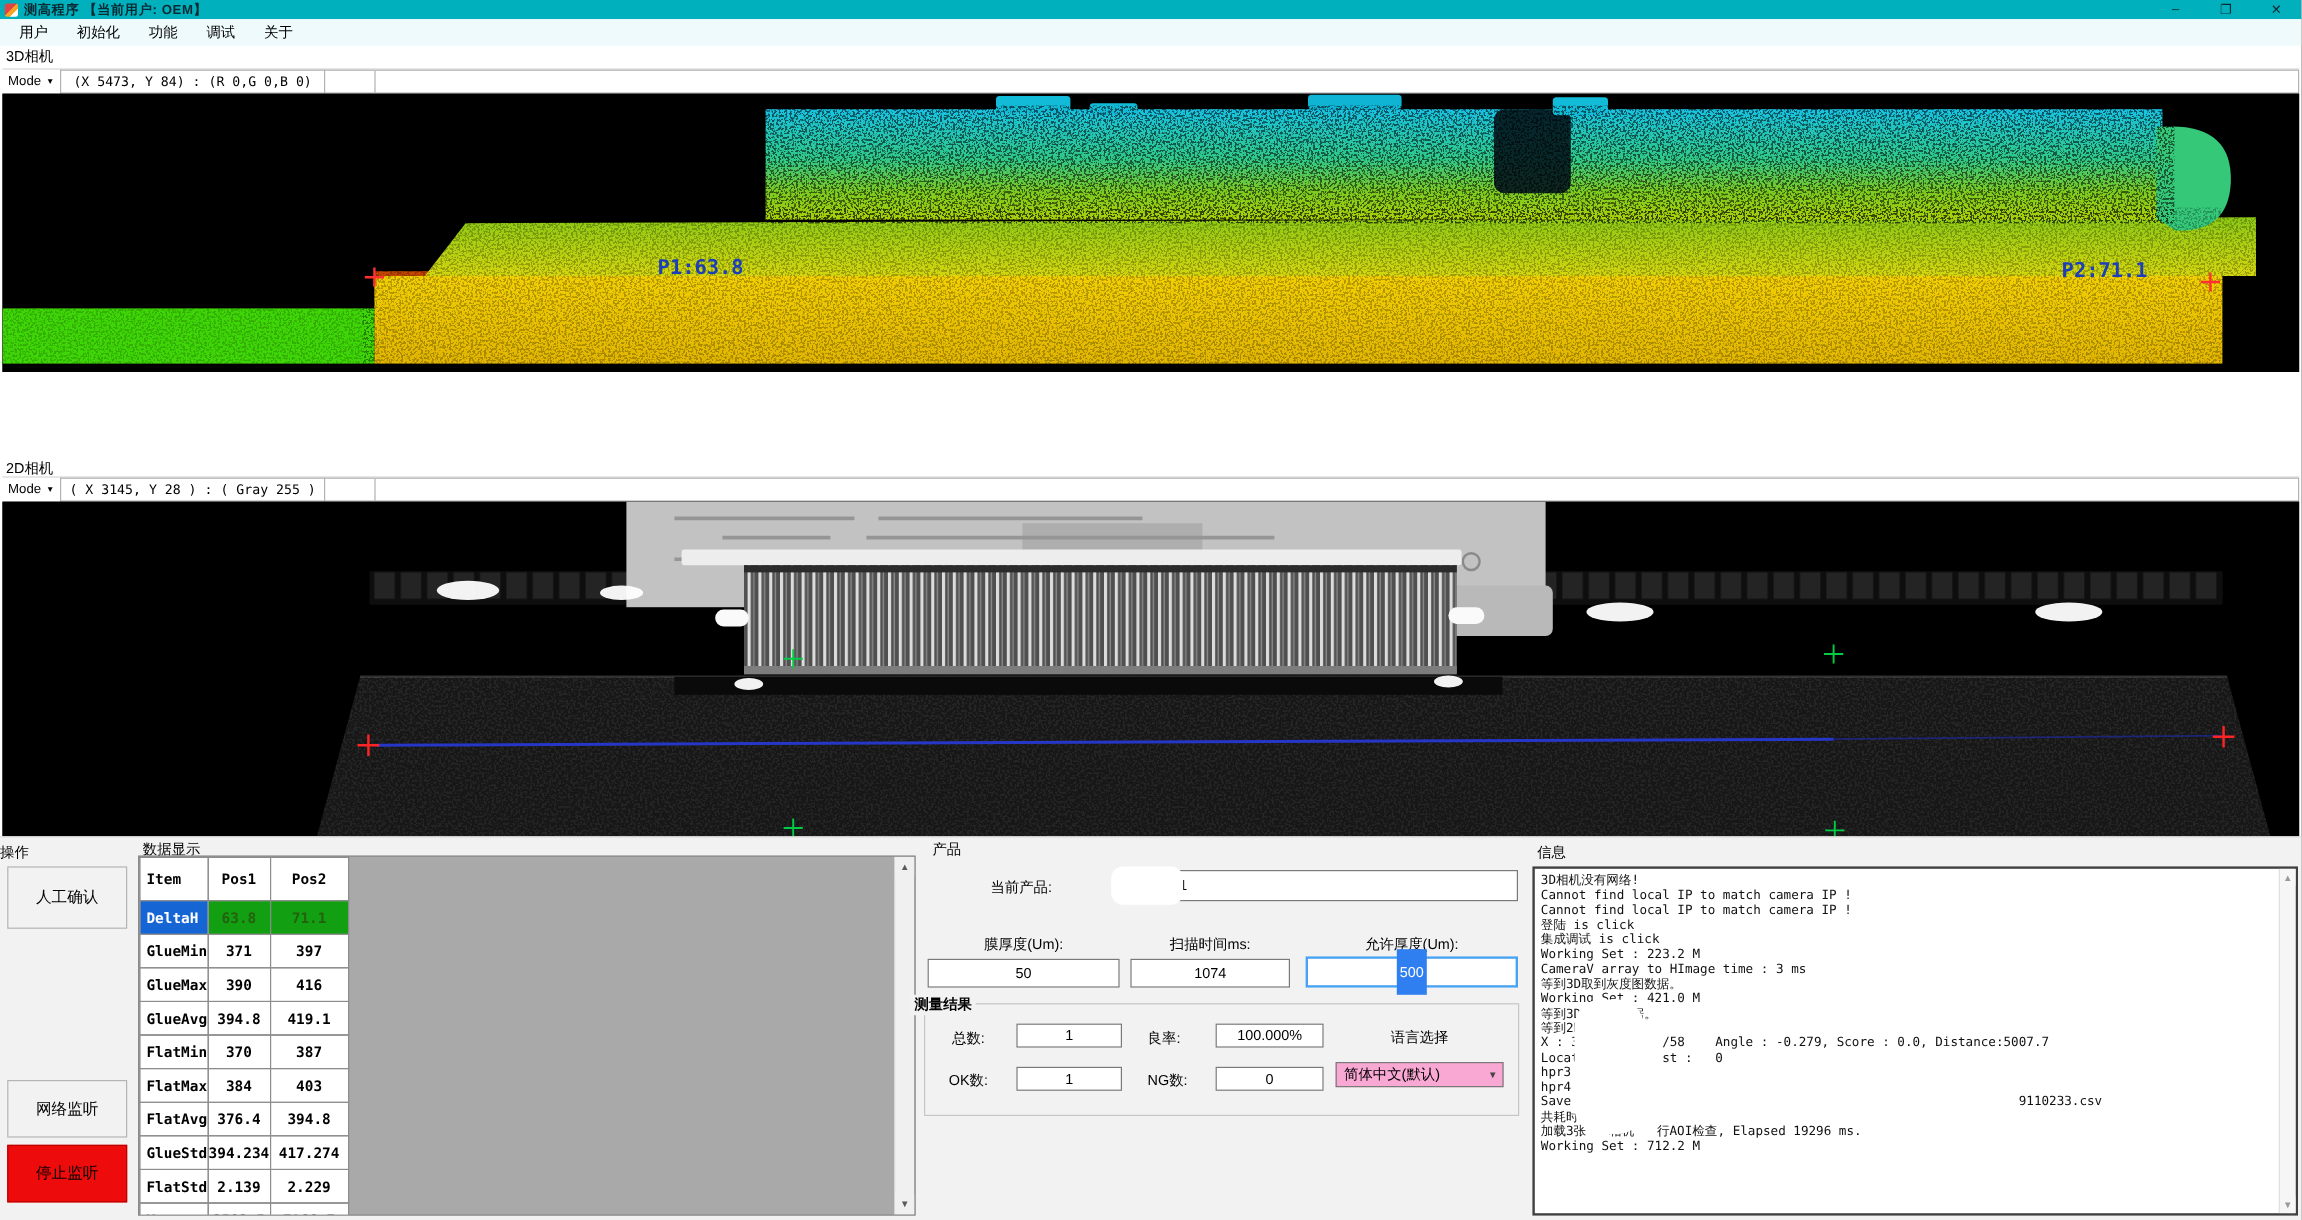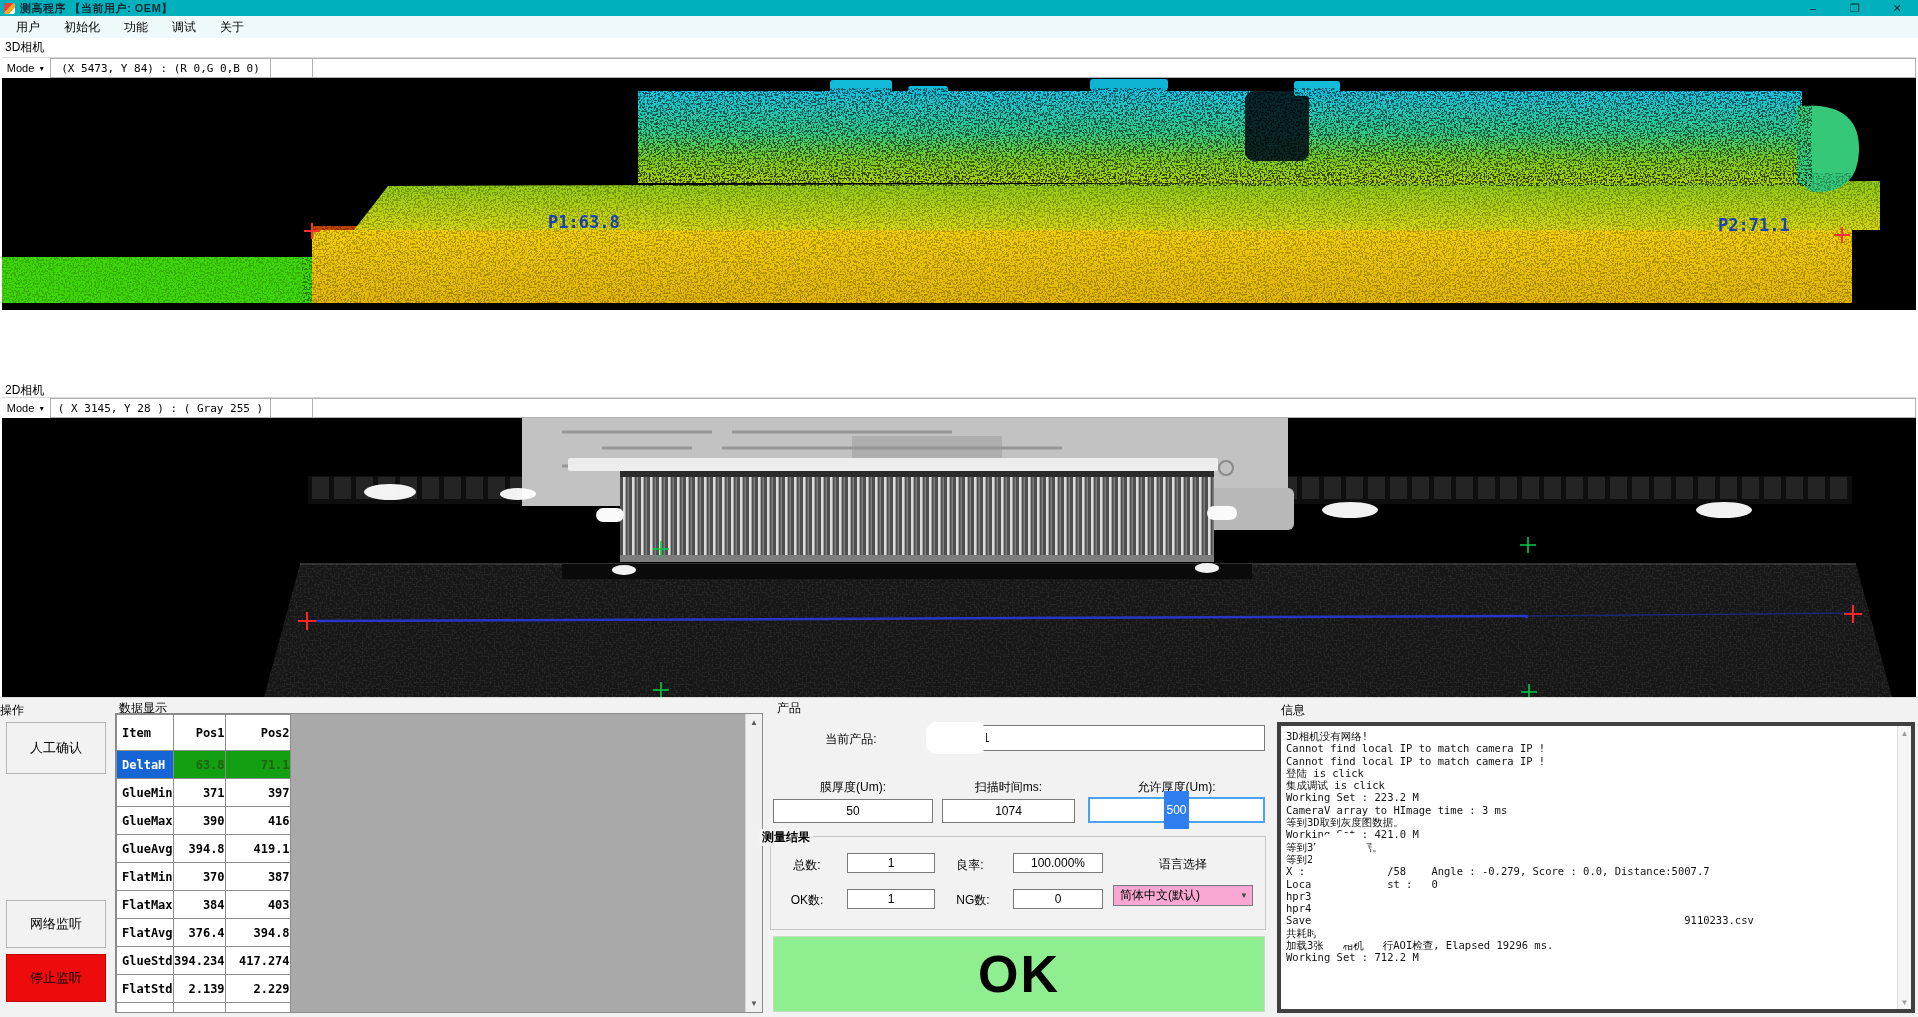--- a/index.html
+++ b/index.html
@@ -39,21 +39,21 @@
     border-top:1px solid #dcdcdc; box-sizing:border-box; }
   .group-label { position:absolute; font-size:12px; color:#000; }
   .btn { position:absolute; background:#f2f2f2; border:1px solid #b4b4b4; font-size:13px;
     color:#000; display:flex; align-items:center; justify-content:center; box-sizing:border-box; }
   .btn.danger { background:#ee0b0b; border-color:#bb0000; }
   
   .dgrid-panel { position:absolute; left:115px; top:713px; width:648px; height:300px;
     background:#a9a9a9; border:1px solid #8a8a8a; box-sizing:border-box; overflow:hidden; }
   table.dgrid { border-collapse:collapse; table-layout:fixed;
     font-family:"DejaVu Sans Mono",monospace; font-size:12px; font-weight:bold; color:#000; }
-  table.dgrid th, table.dgrid td { border:1px solid #8c8c8c; background:#fff; text-align:right;
+  table.dgrid th, table.dgrid td { border:1px solid #8c8c8c; background:#fff; text-align:center;
     padding:0; overflow:hidden; white-space:nowrap; }
   table.dgrid th { height:35px; }
   table.dgrid td { height:27px; }
   table.dgrid th:first-child, table.dgrid td:first-child { text-align:left; padding-left:5px; }
   tr.sel td:first-child { background:#1565d5; color:#fff; }
   tr.sel td:nth-child(2), tr.sel td:nth-child(3) { background:#12a012; color:#24610f; }
   .vscroll { position:absolute; top:0; right:0; width:17px; height:100%; background:#f0f0f0;
     border-left:1px solid #d5d5d5; box-sizing:border-box; }
   .varrow { position:absolute; left:0; width:100%; height:17px; display:flex; align-items:center;
     justify-content:center; font-size:8px; color:#5a5a5a; background:#f0f0f0; }
@@ -67,21 +67,21 @@
   .gbox { position:absolute; border:1px solid #c6c6c6; box-sizing:border-box; }
   .gbox-label { position:absolute; font-size:12px; color:#000; background:#f2f2f2; padding:0 3px; }
   .combo { position:absolute; background:#f9a8d4; border:1px solid #7a7a7a; font-size:12px; color:#000;
     display:flex; align-items:center; box-sizing:border-box; padding:0 4px 0 6px; }
   .combo .carr { margin-left:auto; font-size:8px; color:#444; }
   .okbox { position:absolute; left:773px; top:936px; width:492px; height:76px; background:#8fee8f;
     border:1px solid #c2ddc2; display:flex; align-items:center; justify-content:center;
     font-size:52px; font-weight:bold; color:#000; letter-spacing:2px; box-sizing:border-box; }
   
   .info-panel { position:absolute; left:1277px; top:722px; width:638px; height:291px;
-    background:#fff; border:4px solid #404040; box-sizing:border-box; overflow:hidden; }
+    background:#fff; border:2px solid #404040; box-sizing:border-box; overflow:hidden; }
   .info-log { position:absolute; left:5px; top:4px; right:18px; bottom:2px; overflow:hidden; }
   .log-line { font-family:"DejaVu Sans Mono",monospace; font-size:10.5px; line-height:12.3px;
     color:#111; white-space:pre; }
   .slim-scroll { position:absolute; top:0; right:0; width:14px; height:100%; background:#f6f6f6;
     border-left:1px solid #e0e0e0; box-sizing:border-box; }
   .slim-scroll .varrow { background:#f6f6f6; color:#9a9a9a; height:14px; }
   .blob { position:absolute; background:#fff; }
 </style>
 </head>
 <body>
@@ -347,21 +347,20 @@
   <div class="plabel" style="left:783px; top:892px; width:48px;">OK数:</div>
   <div class="tbox" style="left:847px; top:889px; width:88px; height:20px;">1</div>
   <div class="plabel" style="left:949px; top:892px; width:48px;">NG数:</div>
   <div class="tbox" style="left:1013px; top:889px; width:90px; height:20px;">0</div>
   <div class="plabel" style="left:1113px; top:856px; width:140px;">语言选择</div>
   <div class="combo" style="left:1113px; top:885px; width:140px; height:21px;">
     <span>简体中文(默认)</span>
     <span class="carr">▼</span>
   </div>
 
-  <div class="okbox">OK</div>
 
   <div class="group-label" style="left:1281px; top:702px;">信息</div>
   <div class="info-panel">
     <div class="info-log">
         <div class="log-line">3D相机没有网络!</div>
         <div class="log-line">Cannot find local IP to match camera IP !</div>
         <div class="log-line">Cannot find local IP to match camera IP !</div>
         <div class="log-line">登陆 is click</div>
         <div class="log-line">集成调试 is click</div>
         <div class="log-line">Working Set : 223.2 M</div>

